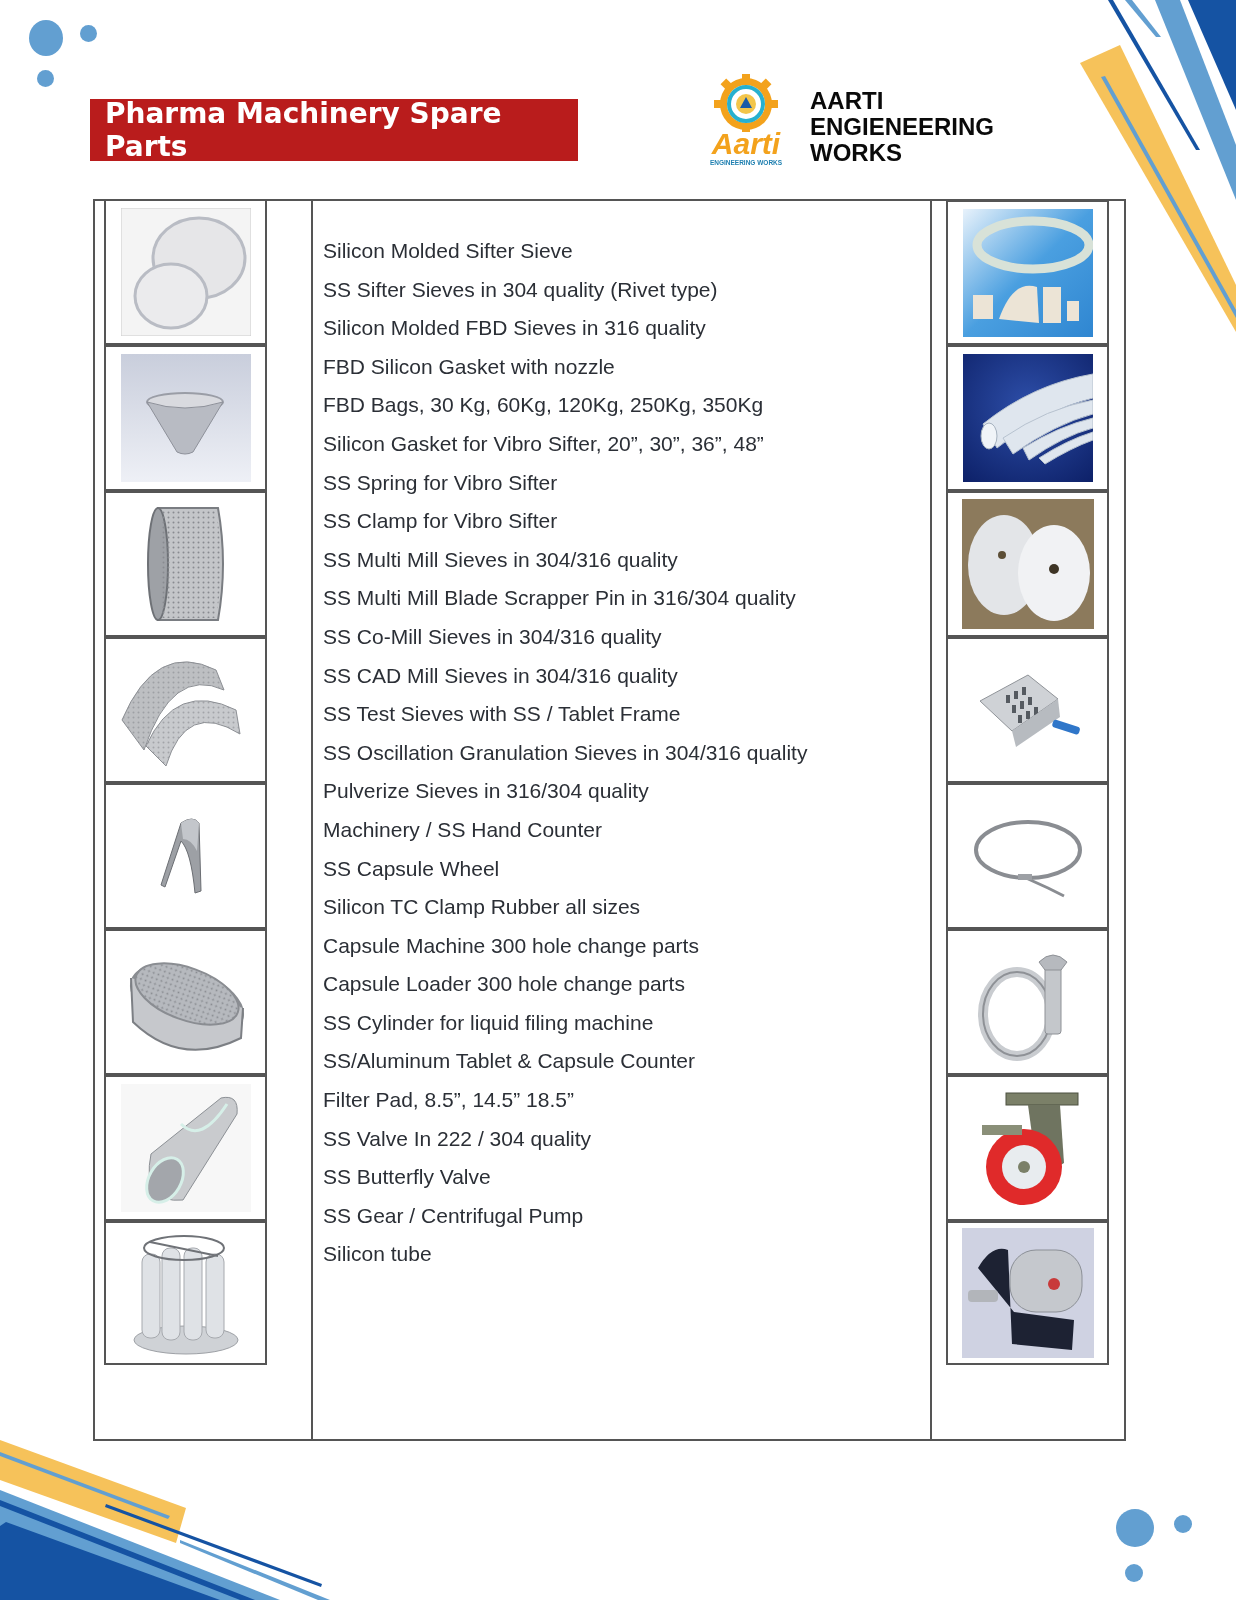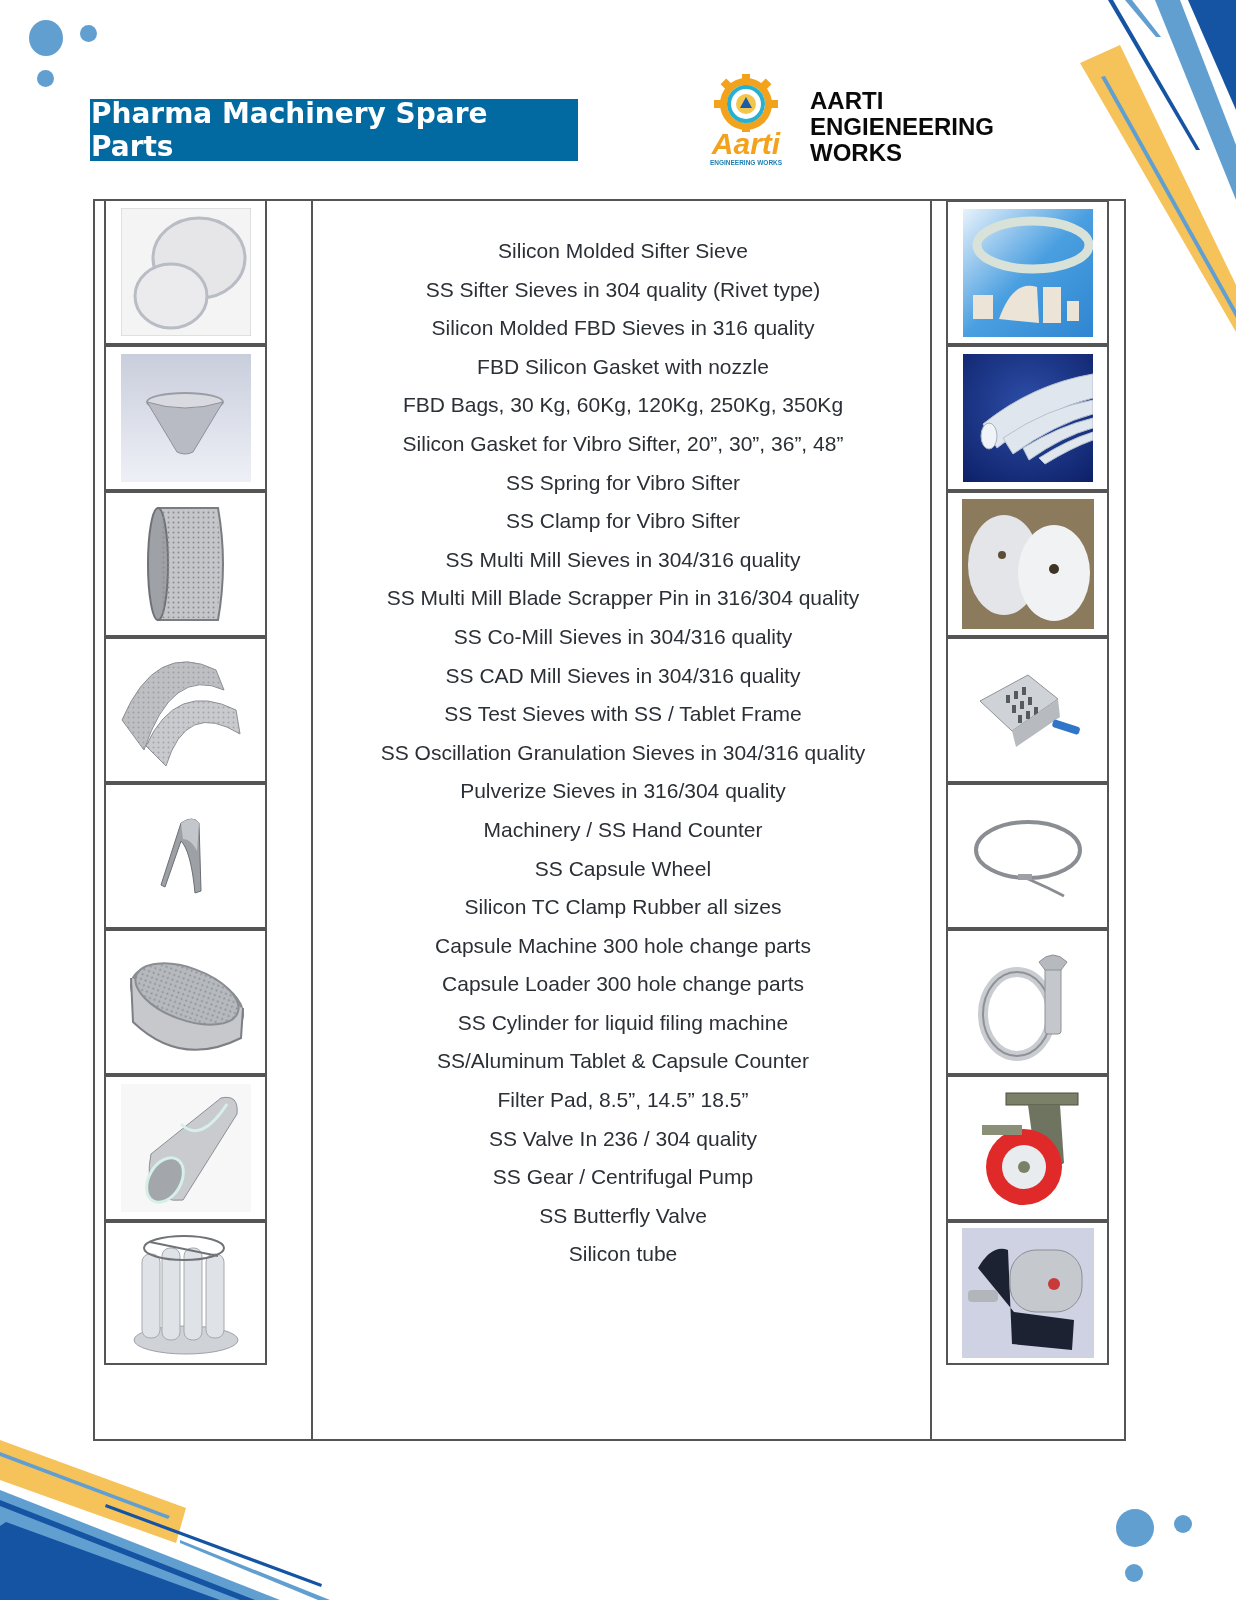--- a/index.html
+++ b/index.html
@@ -4,43 +4,43 @@
   <style>
     * { box-sizing: border-box; margin: 0; padding: 0; }
     html, body { width: 1236px; height: 1600px; background: #ffffff; overflow: hidden; }
     body { position: relative; font-family: "Liberation Sans", sans-serif; color: #2b2f36; }
 
     .deco { position: absolute; }
     .dot { position: absolute; border-radius: 50%; background: #629fd1; }
 
     .title-banner {
       position: absolute; left: 90px; top: 99px; width: 488px; height: 62px;
-      background: #0369a1; color: #fff; display: flex; align-items: center;
-      padding-left: 1px; font-family: "DejaVu Sans", sans-serif; font-weight: bold;
+      background: #b91c1c; color: #fff; display: flex; align-items: center;
+      padding-left: 15px; font-family: "DejaVu Sans", sans-serif; font-weight: bold;
       font-size: 28px; letter-spacing: 0px;
     }
 
     .logo { position: absolute; left: 700px; top: 74px; width: 92px; height: 96px; }
     .company-name {
       position: absolute; left: 810px; top: 88px; font-family: "Liberation Sans", sans-serif;
       font-weight: bold; font-size: 24px; line-height: 26px; color: #0a0a0a;
     }
 
     
     .frame { position: absolute; left: 93px; top: 199px; width: 1033px; height: 1242px; border: 2px solid #555; }
     .vline { position: absolute; top: 0; bottom: 0; width: 2px; background: #555; }
     .img-cell {
       position: absolute; border: 2px solid #555; background: #fff;
       display: flex; align-items: center; justify-content: center;
     }
     .img-cell svg { display: block; }
 
     .item-list { position: absolute; left: 323px; top: 237px; width: 600px; }
     .item {
-      font-size: 21px; color: #2b2f36; height: 38.6px; line-height: 28px; white-space: nowrap; text-align: center;
+      font-size: 21px; color: #2b2f36; height: 38.6px; line-height: 28px; white-space: nowrap;
     }
   </style>
 </head>
 <body>
 
 <div class="dot" style="left:29px;top:20px;width:34px;height:36px;"></div>
 <div class="dot" style="left:80px;top:25px;width:17px;height:17px;"></div>
 <div class="dot" style="left:37px;top:70px;width:17px;height:17px;"></div>
 
 <div class="dot" style="left:1116px;top:1509px;width:38px;height:38px;"></div>
@@ -289,17 +289,17 @@
   <div class="item">SS Oscillation Granulation Sieves in 304/316 quality</div>
   <div class="item">Pulverize Sieves in 316/304 quality</div>
   <div class="item">Machinery / SS Hand Counter</div>
   <div class="item">SS Capsule Wheel</div>
   <div class="item">Silicon TC Clamp Rubber all sizes</div>
   <div class="item">Capsule Machine 300 hole change parts</div>
   <div class="item">Capsule Loader 300 hole change parts</div>
   <div class="item">SS Cylinder for liquid filing machine</div>
   <div class="item">SS/Aluminum Tablet &amp; Capsule Counter</div>
   <div class="item">Filter Pad, 8.5”, 14.5” 18.5”</div>
-  <div class="item">SS Valve In 236 / 304 quality</div>
+  <div class="item">SS Valve In 222 / 304 quality</div>
+  <div class="item">SS Butterfly Valve</div>
   <div class="item">SS Gear / Centrifugal Pump</div>
-  <div class="item">SS Butterfly Valve</div>
   <div class="item">Silicon tube</div>
 </div>
 
 </body></html>

